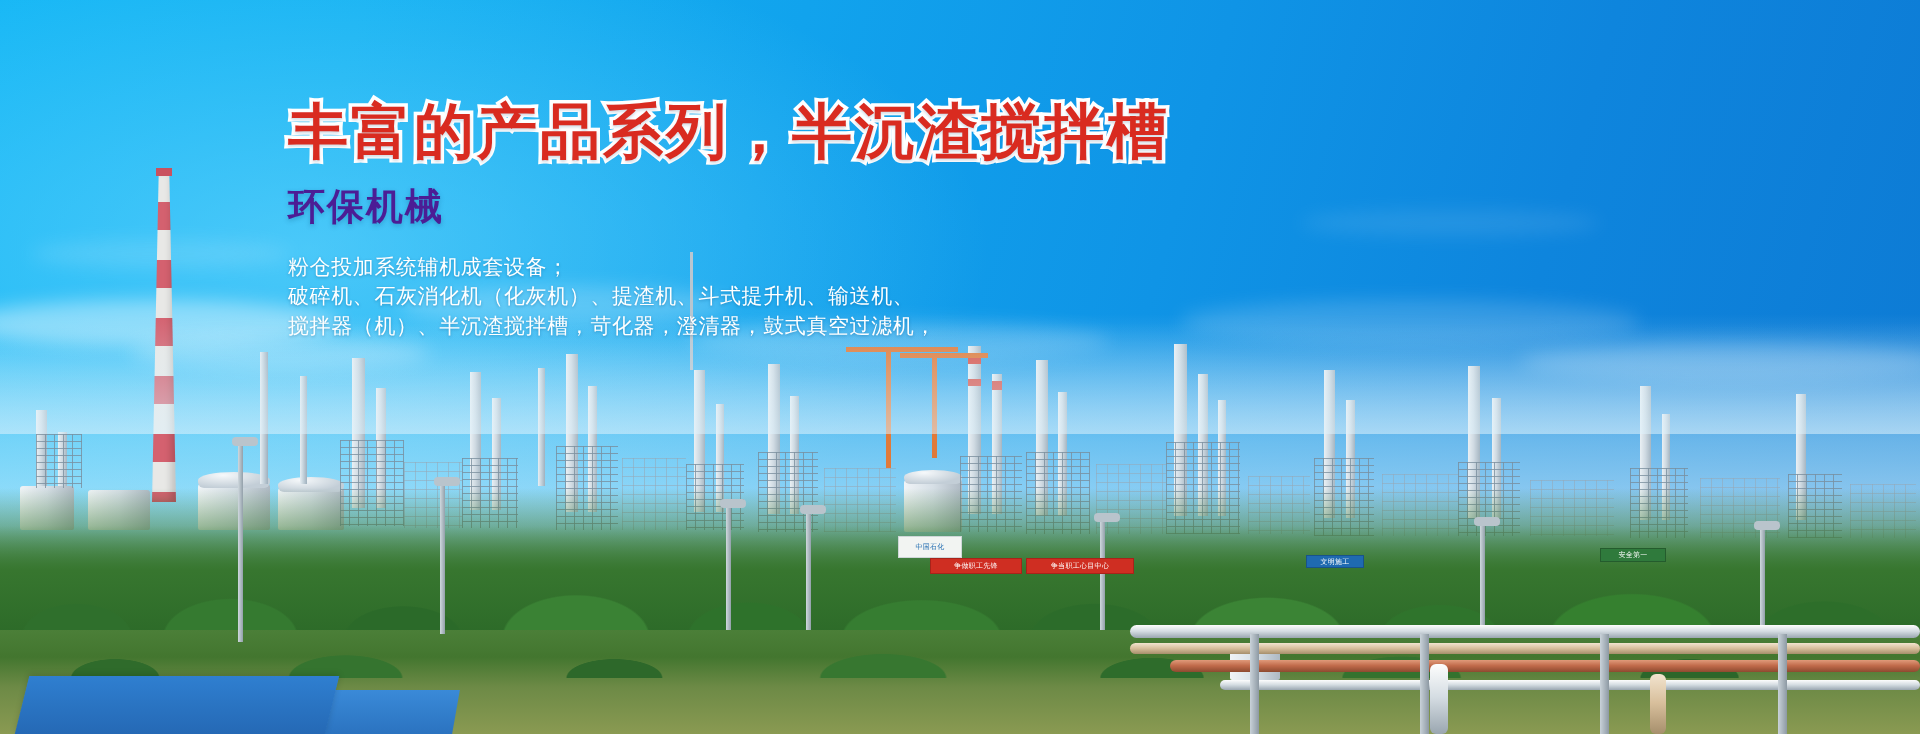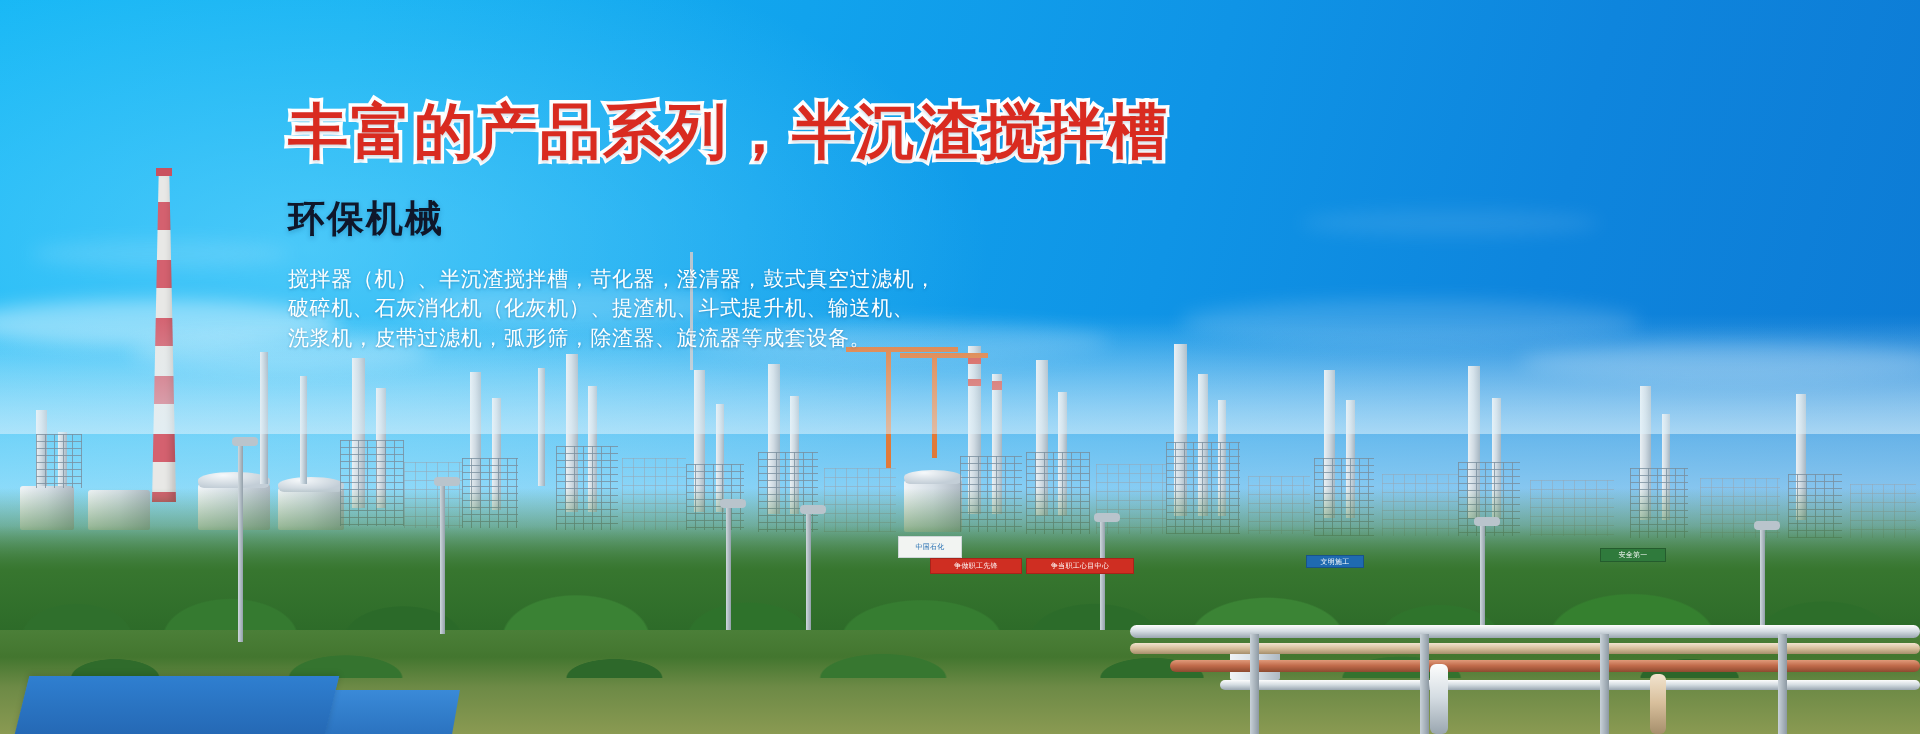--- a/index.html
+++ b/index.html
@@ -48,25 +48,25 @@
     letter-spacing:3px;
     color:#d92b20;
     line-height:1.12;
     white-space:nowrap;
     -webkit-text-stroke:7px #ffffff;
     paint-order:stroke fill;
     text-shadow:0 2px 3px rgba(0,60,110,.18);
   }
 
   .subhead {
-    margin-top:32px;
+    margin-top:20px;
     font-size:37px;
     font-weight:700;
     letter-spacing:2px;
-    color:#0f172a;
+    color:#4c1d95;
     line-height:1.2;
     text-shadow:0 2px 5px rgba(0,70,120,.30);
   }
 
   .body-lines { margin-top:22px; }
   .body-lines p {
     font-size:21px;
     font-weight:400;
     color:#ffffff;
     line-height:1.42;
@@ -355,19 +355,19 @@
     <div class="pipe-h pipe-silver" style="left:300px;bottom:0; width:18px; height:70px; border-radius:6px;"></div>
     <div class="pipe-h pipe-tan" style="left:520px;bottom:0; width:16px; height:60px; border-radius:6px;"></div>
   </div>
 
   <div class="tank" style="right:640px; bottom:54px; width:50px; height:34px; z-index:33;"></div>
 
   <div class="copy">
     <h1 class="headline">丰富的产品系列，半沉渣搅拌槽</h1>
     <h2 class="subhead">环保机械</h2>
     <div class="body-lines">
+      <p>粉仓投加系统辅机成套设备；</p>
+      <p>破碎机、石灰消化机（化灰机）、提渣机、斗式提升机、输送机、</p>
       <p>搅拌器（机）、半沉渣搅拌槽，苛化器，澄清器，鼓式真空过滤机，</p>
-      <p>破碎机、石灰消化机（化灰机）、提渣机、斗式提升机、输送机、</p>
-      <p>洗浆机，皮带过滤机，弧形筛，除渣器、旋流器等成套设备。</p>
     </div>
   </div>
 
 </div>
 
 </body></html>

